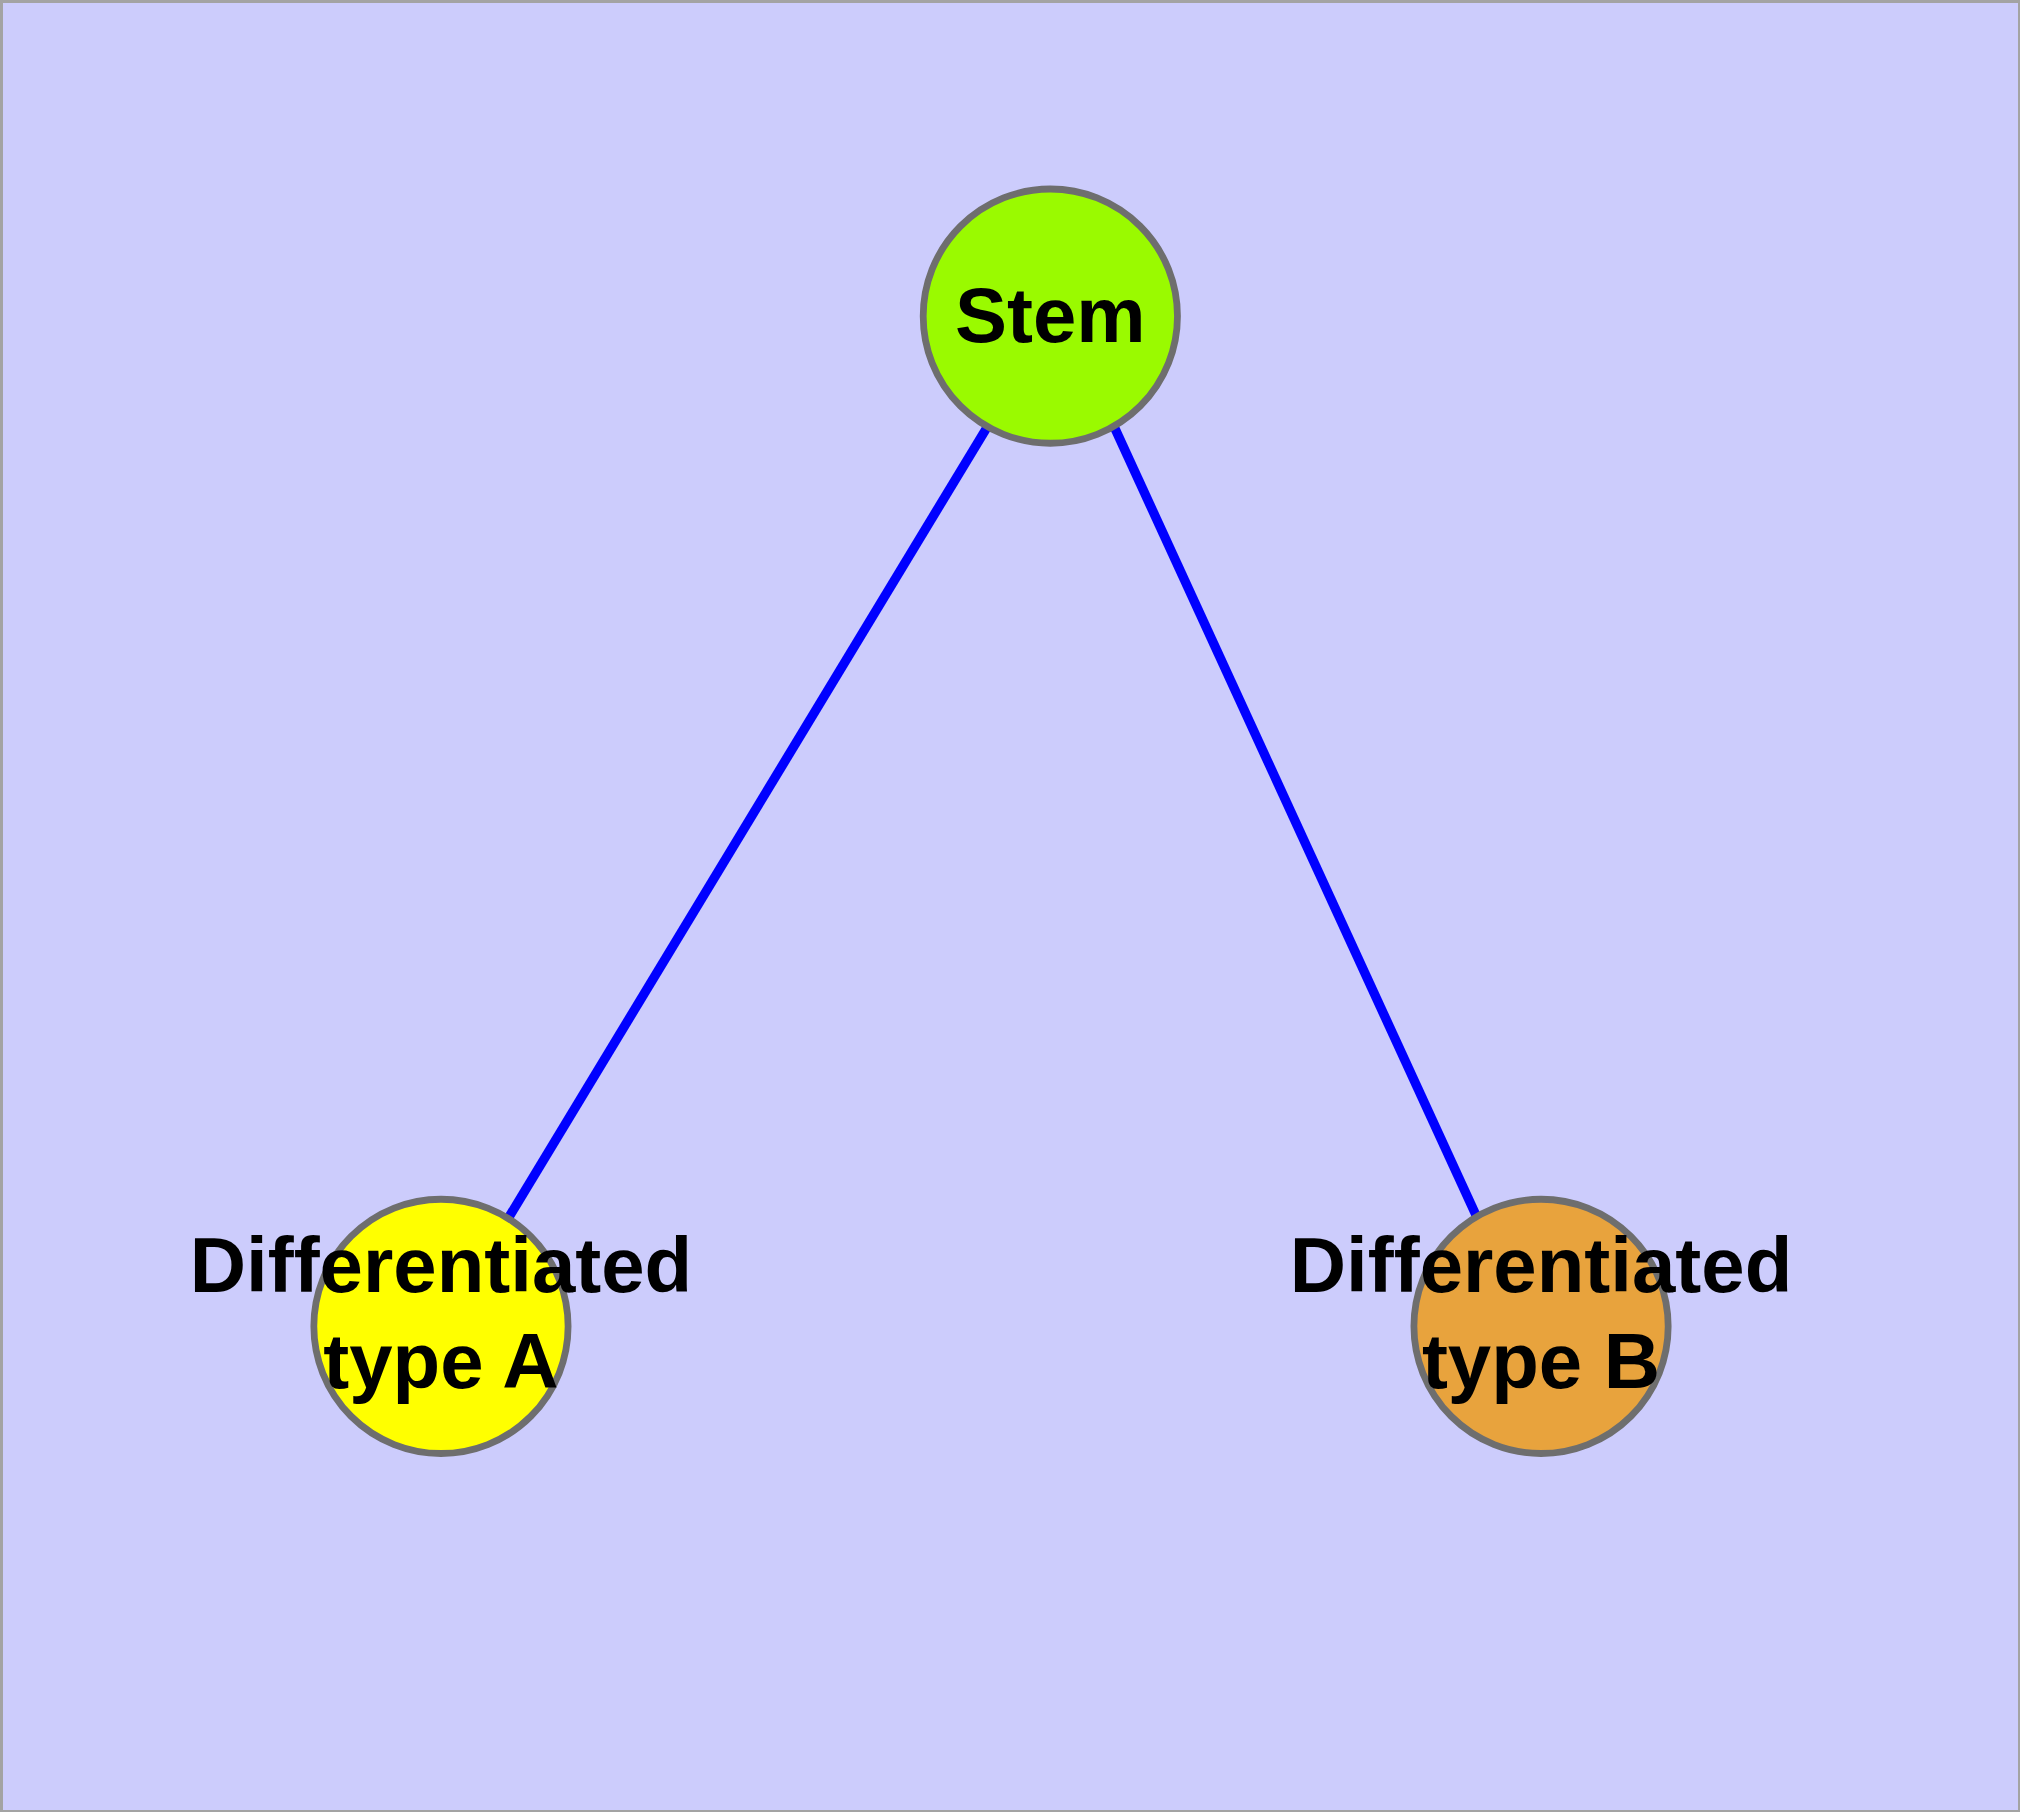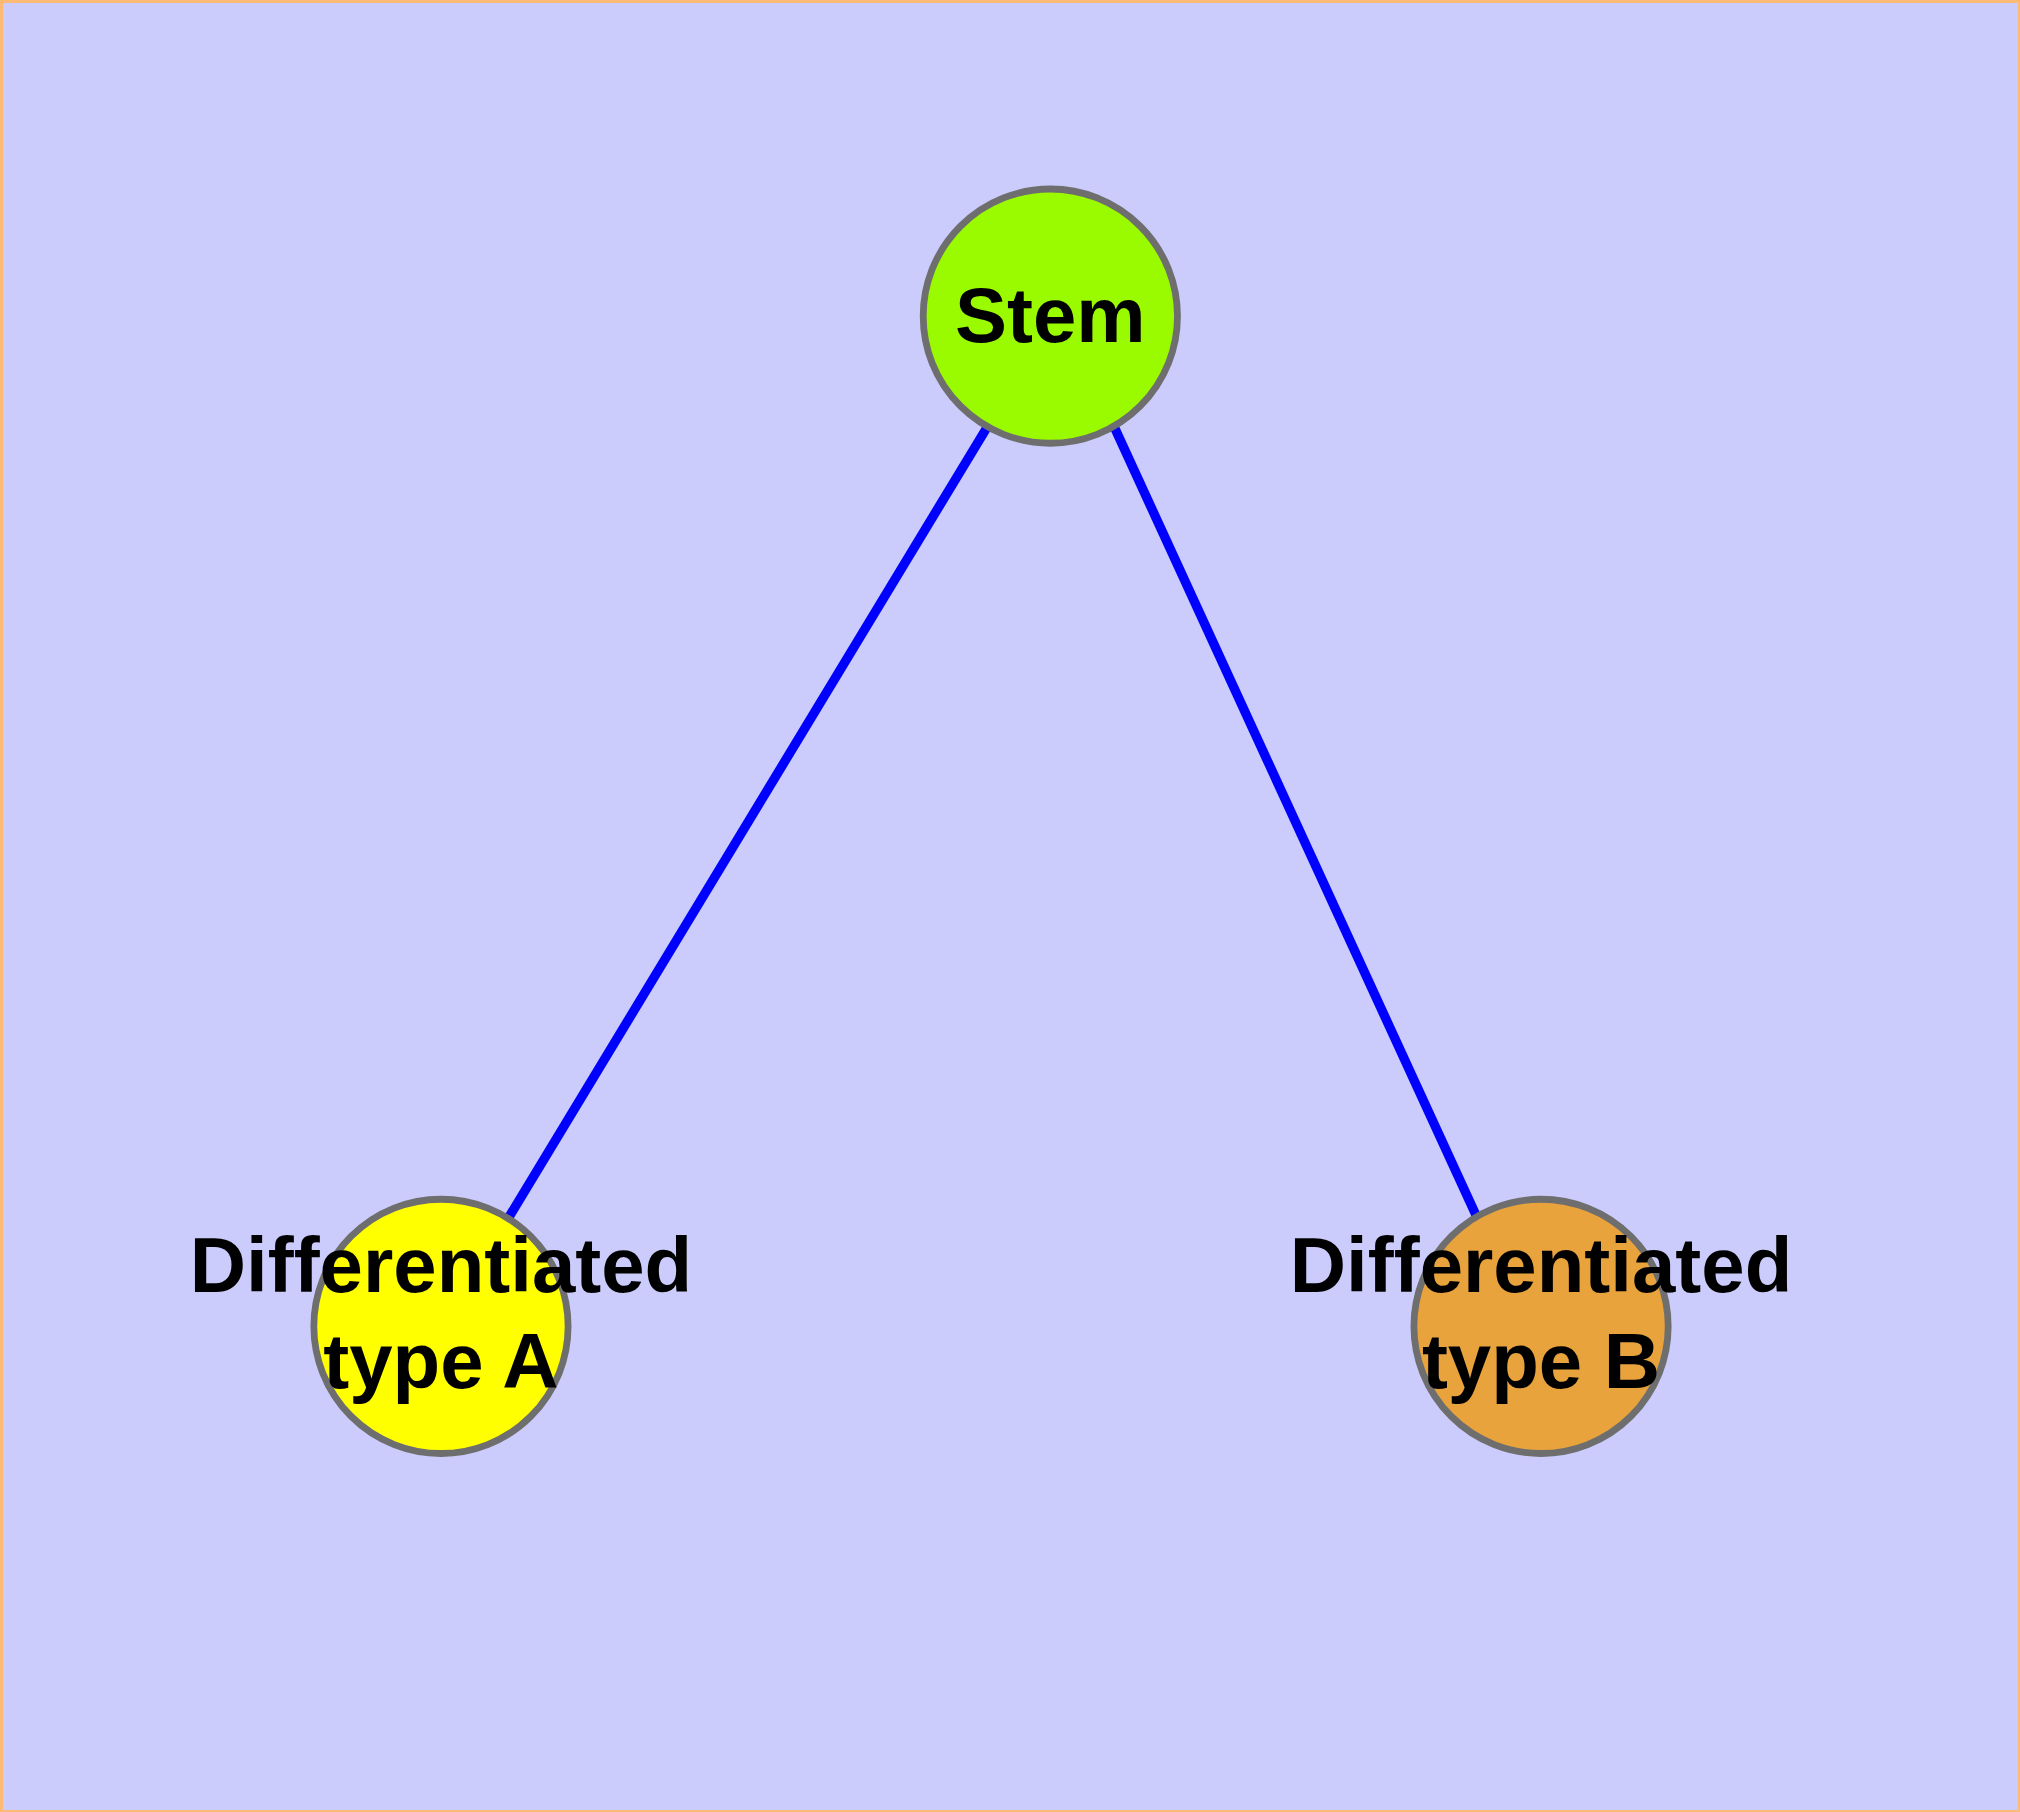--- a/index.html
+++ b/index.html
@@ -4,21 +4,21 @@
 <style>
   html, body {
     margin: 0;
     padding: 0;
     background: #ffffff;
   }
   #canvas {
     position: relative;
     width: 2021px;
     height: 1812px;
-    background: #fdba74;
+    background: #a3a3a3;
     overflow: hidden;
     font-family: "Liberation Sans", sans-serif;
   }
   #plot-area {
     position: absolute;
     left: 2.5px;
     top: 2.5px;
     width: 2015px;
     height: 1807px;
     background: #ccccfc;

